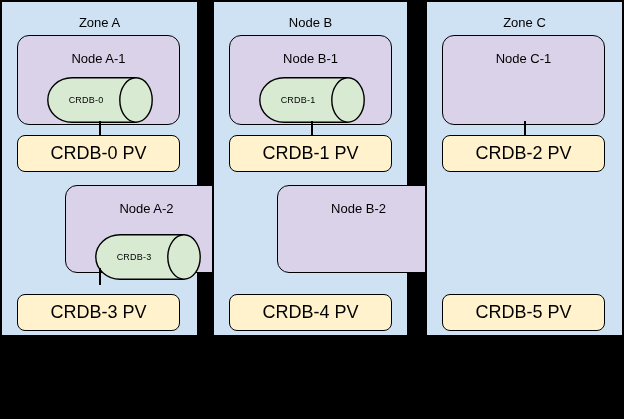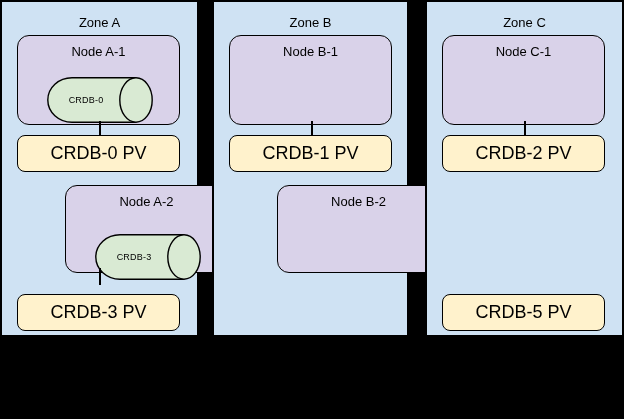--- a/index.html
+++ b/index.html
@@ -28,21 +28,21 @@
   .node {
     position: absolute; left: 15px; width: 163px;
     background: var(--node-fill, #d9d2e9);
     border: 1px solid var(--border, #000);
     border-radius: 12px;
     box-sizing: border-box;
   }
   .node-1 { top: 33px;  height: 90px; }
   .node-2 { top: 183px; height: 88px; margin-left: 48px; }
   .node-title {
-    padding-top: 8px; text-align: center; font-size: 13px;
+    padding-top: 15px; text-align: center; font-size: 13px;
   }
   .disk {
     position: absolute; left: 29px; top: 41px;
     width: 106px; height: 46px; text-decoration: underline;
   }
   .node-2 .disk { top: 48px; }
   .disk svg { position: absolute; left: 0; top: 0; display: block; }
   .cyl-body, .cyl-cap {
     fill: var(--disk-fill, #d9ead3);
     stroke: var(--border, #000);
@@ -97,31 +97,39 @@
         <ellipse class="cyl-cap" cx="89" cy="23" rx="16.2" ry="22.2"></ellipse>
       </svg>
       <span class="disk-label">CRDB-3</span>
     </div>
   </div>
   <div class="connector conn-2"></div>
   <div class="pv pv-2">CRDB-3 PV</div>
 </div>
 
 <div class="zone" id="zone-b">
-  <div class="zone-title">Zone B</div>
+  <div class="zone-title">Node B</div>
 
   <div class="node node-1">
     <div class="node-title">Node B-1</div>
+    <div class="disk">
+      <svg viewBox="0 0 106 46" width="106" height="46" aria-hidden="true">
+        <path class="cyl-body" d="M89,0.8 H25 C11.6,0.8 0.8,10.7 0.8,23 C0.8,35.3 11.6,45.2 25,45.2 H89"></path>
+        <ellipse class="cyl-cap" cx="89" cy="23" rx="16.2" ry="22.2"></ellipse>
+      </svg>
+      <span class="disk-label">CRDB-1</span>
+    </div>
   </div>
   <div class="connector conn-1"></div>
   <div class="pv pv-1">CRDB-1 PV</div>
 
   <div class="node node-2">
     <div class="node-title">Node B-2</div>
   </div>
+  <div class="pv pv-2">CRDB-4 PV</div>
 </div>
 
 <div class="zone" id="zone-c">
   <div class="zone-title">Zone C</div>
 
   <div class="node node-1">
     <div class="node-title">Node C-1</div>
   </div>
   <div class="connector conn-1"></div>
   <div class="pv pv-1">CRDB-2 PV</div>

